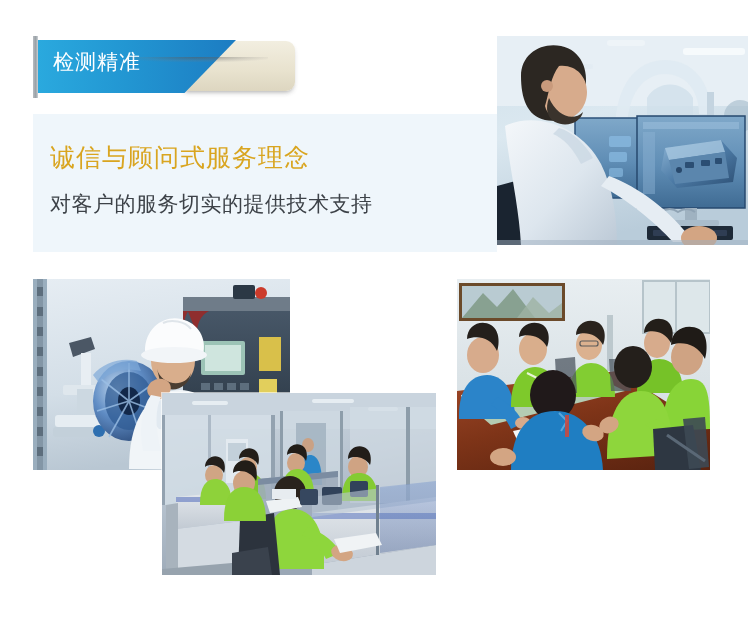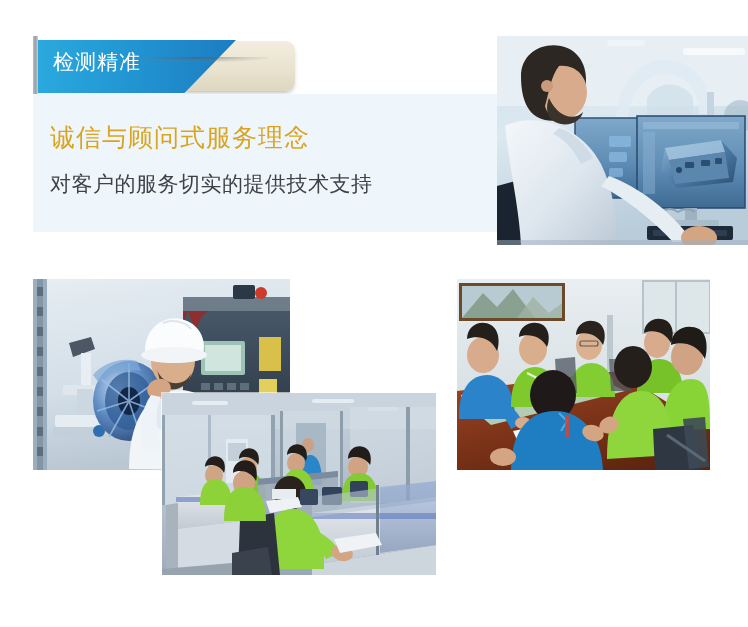--- a/index.html
+++ b/index.html
@@ -79,21 +79,21 @@
     top: 57px;
     width: 140px;
     height: 5px;
     background: radial-gradient(ellipse at 50% 0%, rgba(90,90,90,0.55) 0%, rgba(120,120,120,0.18) 55%, rgba(255,255,255,0) 80%);
   }
 
   
   .text-panel {
     position: absolute;
     left: 33px;
-    top: 94px;
+    top: 114px;
     width: 464px;
     height: 138px;
     background: #eff6fb;
   }
   .headline {
     position: absolute;
     left: 17px;
     top: 26px;
     color: #d9a520;
     font-size: 25px;

